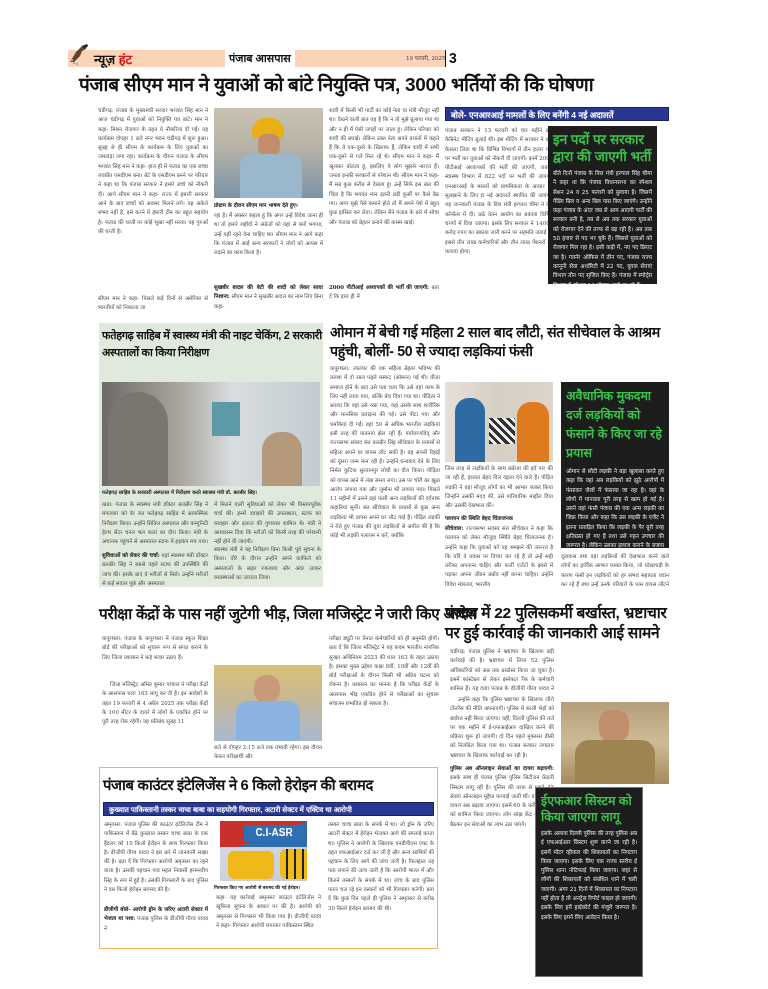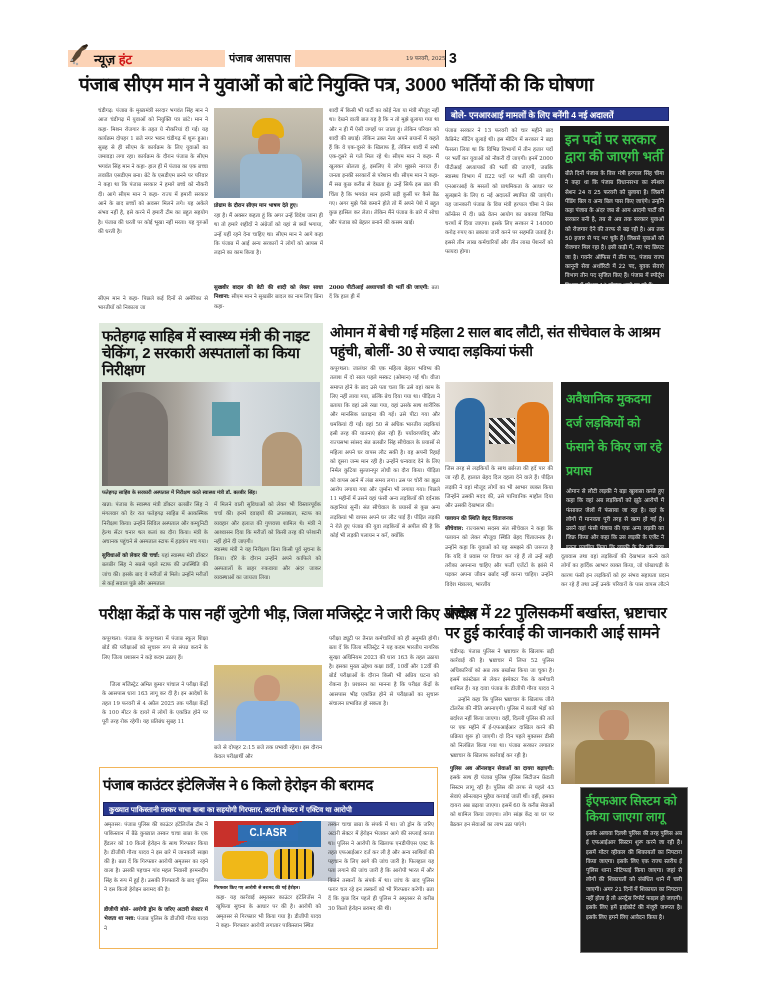--- a/index.html
+++ b/index.html
@@ -63,54 +63,54 @@
 <div class="abs caption" style="top:201px;left:214px;width:110px;">प्रोग्राम के दौरान सीएम मान भाषण देते हुए।</div>
 <div class="abs body-text" style="top:211px;left:214px;width:109px;height:68px;overflow:hidden;">रहा है। मैं अक्सर कहता हूं कि अगर उन्हें विदेश जाना ही था तो हमारे शहीदों ने अंग्रेजों को यहां से क्यों भगाया, उन्हें यहीं रहने देना चाहिए था। सीएम मान ने आगे कहा कि पंजाब में आई अन्य सरकारों ने लोगों को आपस में लड़ाने का काम किया है।</div>
 <div class="abs body-text" style="top:283px;left:214px;width:109px;"><b>सुखबीर बादल की बेटी की शादी को लेकर साधा निशाना:</b> <span>सीएम मान ने सुखबीर बादल का नाम लिए बिना कहा-</span></div>
 
 <div class="abs body-text" style="top:106px;left:329px;width:110px;height:174px;overflow:hidden;">शादी में किसी भी पार्टी का कोई नेता या मंत्री मौजूद नहीं था। देखने वाली बात यह है कि न तो मुझे बुलाया गया था और न ही मैं ऐसी जगहों पर जाता हूं। लेकिन परिवार को शादी की बधाई। लेकिन उक्त नेता अपने बयानों में कहते हैं कि वे एक-दूसरे के खिलाफ हैं, लेकिन शादी में सभी एक-दूसरे से गले मिल रहे थे। सीएम मान ने कहा- मैं खुलकर बोलता हूं, इसलिए ये लोग मुझसे नाराज हैं। जनता इनकी सरकारों से परेशान थी। सीएम मान ने कहा- मैं सब कुछ करीब से देखता हूं। उन्हें सिर्फ इस बात की चिंता है कि भगवंत मान इतनी बड़ी कुर्सी पर कैसे बैठ गए। अगर मुझे पैसे कमाने होते तो मैं अपने पेशे में बहुत कुछ हासिल कर लेता। लेकिन मैंने पंजाब के बारे में सोचा और पंजाब को बेहतर बनाने की कसम खाई।</div>
 <div class="abs body-text" style="top:283px;left:329px;width:110px;"><b>2000 पीटीआई अध्यापकों की भर्ती की जाएगी:</b> <span>बता दें कि हाल ही में</span></div>
 
 <div class="abs blue-bar" style="top:107px;left:445px;width:224px;height:14px;font-size:8.5px;line-height:10px;white-space:nowrap;overflow:hidden;">बोले- एनआरआई मामलों के लिए  बनेंगी 4 नई अदालतें</div>
 <div class="abs body-text" style="top:126px;left:445px;width:108px;height:168px;overflow:hidden;">पंजाब सरकार ने 13 फरवरी को चार महीने बाद कैबिनेट मीटिंग बुलाई थी। इस मीटिंग में सरकार ने बड़ा फैसला लिया था कि विभिन्न विभागों में तीन हजार पदों पर भर्ती कर युवाओं को नौकरी दी जाएगी। इनमें 2000 पीटीआई अध्यापकों की भर्ती की जाएगी, जबकि स्वास्थ्य विभाग में 822 पदों पर भर्ती की जाएगी। एनआरआई के मसलों को प्राथमिकता के आधार पर सुलझाने के लिए 6 नई अदालतें स्थापित की जाएंगी। यह जानकारी पंजाब के वित्त मंत्री हरपाल चीमा ने प्रेस कॉन्फ्रेंस में दी। छठे वेतन आयोग का बकाया विभिन्न चरणों में दिया जाएगा। इसके लिए सरकार ने 14000 करोड़ रुपए का बकाया जारी करने पर सहमति जताई है। इससे तीन लाख कर्मचारियों और तीन लाख पेंशनरों को फायदा होगा।</div>
 
-<div class="abs dark-box" style="top:126px;left:560px;width:109px;height:158px;overflow:hidden;">
+<div class="abs dark-box" style="top:126px;left:548px;width:109px;height:158px;overflow:hidden;">
   <div class="g">इन पदों पर सरकार द्वारा की जाएगी भर्ती</div>
   <div class="t">बीते दिनों पंजाब के वित्त मंत्री हरपाल सिंह चीमा ने कहा था कि पंजाब विधानसभा का स्पेशल सेशन 24 व 25 फरवरी को बुलाया है। जिसमें पेंडिंग बिल व अन्य बिल पास किए जाएंगे। उन्होंने कहा पंजाब के अंदर जब से आम आदमी पार्टी की सरकार बनी है, तब से अब तक सरकार युवाओं को रोजगार देने की तरफ से बढ़ रही है। अब तक 50 हजार से पद भर चुके हैं। जिससे युवाओं को रोजगार मिल रहा है। इसी कड़ी में, नए पद क्रिएट जा है। गवर्नर ऑफिस में तीन पद, पंजाब राज्य कानूनी सेवा अथॉरिटी में 22 पद, युवक सेवाएं विभाग तीन पद सृजित किए हैं। पंजाब में स्पोर्ट्स विभाग में स्पेशल 13 डॉक्टर भरने जा रहे हैं।</div>
 </div>
 
 <div class="abs green-panel" style="top:323px;left:99px;width:224px;height:264px;"></div>
-<div class="abs head" style="top:327px;left:102px;width:220px;font-size:15px;line-height:17px;">फतेहगढ़ साहिब में स्वास्थ्य मंत्री की नाइट चेकिंग, 2 सरकारी अस्पतालों का किया निरीक्षण</div>
+<div class="abs head" style="top:327px;left:102px;width:220px;font-size:11px;line-height:17px;">फतेहगढ़ साहिब में स्वास्थ्य मंत्री की नाइट चेकिंग, 2 सरकारी अस्पतालों का किया निरीक्षण</div>
 <div class="abs photo" style="top:382px;left:102px;width:218px;height:104px;background:linear-gradient(90deg,#6d6a66 0%,#a9a49c 35%,#d9dde0 60%,#c2ccd1 100%);">
   <div style="position:absolute;left:6px;top:10px;width:60px;height:94px;background:#7b7570;border-radius:30px 30px 0 0;"></div>
   <div style="position:absolute;left:160px;top:50px;width:40px;height:54px;background:#b49a7a;border-radius:18px 18px 0 0;"></div>
   <div style="position:absolute;left:110px;top:20px;width:28px;height:34px;background:#5d9aa8;"></div>
 </div>
 <div class="abs caption" style="top:489px;left:102px;width:220px;font-size:5px;">फतेहगढ़ साहिब के सरकारी अस्पताल में निरीक्षण करते स्वास्थ्य मंत्री डॉ. बलबीर सिंह।</div>
 <div class="abs body-text" style="top:500px;left:102px;width:106px;height:50px;overflow:hidden;">खन्ना: पंजाब के स्वास्थ्य मंत्री डॉक्टर बलबीर सिंह ने मंगलवार को देर रात फतेहगढ़ साहिब में आकस्मिक निरीक्षण किया। उन्होंने सिविल अस्पताल और कम्युनिटी हेल्थ सेंटर चनार थल कलां का दौरा किया। मंत्री के अचानक पहुंचने से अस्पताल स्टाफ में हड़कंप मच गया।</div>
 <div class="abs body-text" style="top:551px;left:102px;width:106px;height:36px;overflow:hidden;"><b>सुविधाओं को लेकर की चर्चा:</b> <span>यहां स्वास्थ्य मंत्री डॉक्टर बलबीर सिंह ने सबसे पहले स्टाफ की उपस्थिति की जांच की। इसके बाद वे मरीजों से मिले। उन्होंने मरीजों से कई सवाल पूछे और अस्पताल</span></div>
 <div class="abs body-text" style="top:500px;left:214px;width:107px;height:44px;overflow:hidden;">में मिलने वाली सुविधाओं को लेकर भी विस्तारपूर्वक चर्चा की। इनमें दवाइयों की उपलब्धता, स्टाफ का व्यवहार और इलाज की गुणवत्ता शामिल थे। मंत्री ने आश्वासन दिया कि मरीजों को किसी तरह की परेशानी नहीं होने दी जाएगी।</div>
 <div class="abs body-text" style="top:545px;left:214px;width:107px;height:42px;overflow:hidden;">स्वास्थ्य मंत्री ने यह निरीक्षण बिना किसी पूर्व सूचना के किया। दौरे के दौरान उन्होंने अपने काफिले को अस्पतालों के बाहर रुकवाया और अंदर जाकर व्यवस्थाओं का जायजा लिया।</div>
 
-<div class="abs head" style="top:323px;left:330px;width:340px;font-size:14.2px;line-height:19px;">ओमान में बेची गई महिला 2 साल बाद लौटी, संत सीचेवाल के आश्रम पहुंची, बोलीं- 30 से ज्यादा लड़कियां फंसी</div>
+<div class="abs head" style="top:323px;left:330px;width:340px;font-size:14.2px;line-height:19px;">ओमान में बेची गई महिला 2 साल बाद लौटी, संत सीचेवाल के आश्रम पहुंची, बोलीं- 50 से ज्यादा लड़कियां फंसी</div>
 <div class="abs body-text" style="top:364px;left:330px;width:110px;height:222px;overflow:hidden;">
   <span>कपूरथला: जालंधर की एक महिला बेहतर भविष्य की तलाश में दो साल पहले मस्कट (ओमान) गई थी। वीजा समाप्त होने के बाद उसे पता चला कि उसे वहां काम के लिए नहीं लाया गया, बल्कि बेच दिया गया था। पीड़िता ने बताया कि वहां उसे रखा गया, वहां उसके साथ शारीरिक और मानसिक प्रताड़ना की गई। उसे पीटा गया और धमकियां दी गईं। वहां 50 से अधिक भारतीय लड़कियां इसी तरह की यातनाएं झेल रही हैं। पर्यावरणविद् और राज्यसभा सांसद संत बलबीर सिंह सीचेवाल के प्रयासों से महिला अपने घर वापस लौट सकी है। वह अपनी रिहाई को दूसरा जन्म मान रही है। उन्होंने धन्यवाद देने के लिए निर्मल कुटिया सुल्तानपुर लोधी का दौरा किया।</span>
   <span>पीड़िता को वापस आने में लंबा समय लगा। उस पर चोरी का झूठा आरोप लगाया गया और जुर्माना भी लगाया गया। पिछले 11 महीनों में उसने वहां फंसी अन्य लड़कियों की दर्दनाक कहानियां सुनीं। संत सीचेवाल के प्रयासों से कुछ अन्य लड़कियां भी वापस अपने घर लौट पाई हैं। पीड़ित लड़की ने रोते हुए पंजाब की युवा लड़कियों से अपील की है कि कोई भी लड़की पलायन न करें, क्योंकि</span>
 </div>
 <div class="abs photo" style="top:382px;left:445px;width:108px;height:80px;background:linear-gradient(90deg,#e6e0d8 0%,#d6cfc4 50%,#ddd5c8 100%);">
   <div style="position:absolute;left:10px;top:16px;width:30px;height:64px;background:#2e6aa3;border-radius:14px 14px 0 0;"></div>
   <div style="position:absolute;left:44px;top:36px;width:26px;height:26px;background:repeating-linear-gradient(45deg,#333 0 3px,#eee 3px 6px);"></div>
   <div style="position:absolute;left:72px;top:20px;width:32px;height:60px;background:#e07a1f;border-radius:14px 14px 0 0;"></div>
 </div>
 <div class="abs body-text" style="top:464px;left:445px;width:108px;height:48px;overflow:hidden;">जिस तरह से लड़कियों के साथ बर्बरता की हदें पार की जा रही हैं, हालात बेहद दिल दहला देने वाले हैं। पीड़ित लड़की ने वहां मौजूद लोगों का भी आभार व्यक्त किया जिन्होंने उसकी मदद की, उसे पारिवारिक माहौल दिया और उसकी देखभाल की।</div>
 <div class="abs body-text" style="top:514px;left:445px;width:108px;font-weight:bold;color:#222;">पलायन की स्थिति बेहद चिंताजनक</div>
 <div class="abs body-text" style="top:524px;left:445px;width:108px;height:66px;overflow:hidden;"><b>सीचेवाल:</b> <span>राज्यसभा सदस्य संत सीचेवाल ने कहा कि पलायन को लेकर मौजूदा स्थिति बेहद चिंताजनक है। उन्होंने कहा कि युवाओं को यह समझने की जरूरत है कि यदि वे प्रवास पर विचार कर रहे हैं तो उन्हें सही तरीका अपनाना चाहिए और फर्जी एजेंटों के झांसे में पड़कर अपना जीवन बर्बाद नहीं करना चाहिए। उन्होंने विदेश मंत्रालय, भारतीय</span></div>
 
 <div class="abs dark-box" style="top:382px;left:561px;width:108px;height:166px;overflow:hidden;">
-  <div class="g" style="font-size:12.5px;line-height:24px;">अवैधानिक मुकदमा दर्ज लड़कियों को फंसाने के किए जा रहे प्रयास</div>
+  <div class="g" style="font-size:12.5px;line-height:19px;">अवैधानिक मुकदमा दर्ज लड़कियों को फंसाने के किए जा रहे प्रयास</div>
   <div class="t">ओमान से लौटी लड़की ने बड़ा खुलासा करते हुए कहा कि वहां अब लड़कियों को झूठे आरोपों में फंसाकर जेलों में फंसाया जा रहा है। वहां के लोगों में मानवता पूरी तरह से खत्म हो गई है। उसने वहां फंसी पंजाब की एक अन्य लड़की का जिक्र किया और कहा कि उस लड़की के एजेंट ने इतना प्रताड़ित किया कि लड़की के पैर बुरी तरह क्षतिग्रस्त हो गए हैं तथा उसे गहन उपचार की जरूरत है। लेकिन उसका इलाज कराने के बजाय उसके एजेंट ने चोरी के आरोप में जेल भेज दिया।</div>
 </div>
 <div class="abs body-text" style="top:552px;left:561px;width:108px;height:38px;overflow:hidden;">दूतावास तथा वहां लड़कियों की देखभाल करने वाले लोगों का हार्दिक आभार व्यक्त किया, जो धोखाधड़ी के कारण फंसी इन लड़कियों को हर संभव सहायता प्रदान कर रहे हैं तथा उन्हें उनके परिवारों के पास वापस लौटने में मदद कर रहे हैं।</div>
 
 <div class="abs head" style="top:604px;left:99px;width:340px;font-size:15.3px;line-height:20px;white-space:nowrap;">परीक्षा केंद्रों के पास नहीं जुटेगी भीड़, जिला मजिस्ट्रेट ने जारी किए आदेश</div>
 <div class="abs body-text" style="top:634px;left:102px;width:106px;height:46px;overflow:hidden;">कपूरथला: पंजाब के कपूरथला में पंजाब स्कूल शिक्षा बोर्ड की परीक्षाओं को सुचारू रूप से संपन्न कराने के लिए जिला प्रशासन ने कड़े कदम उठाए हैं।</div>
 <div class="abs body-text" style="top:680px;left:102px;width:106px;height:74px;overflow:hidden;text-indent:8px;">जिला मजिस्ट्रेट अमित कुमार पांचाल ने परीक्षा केंद्रों के आसपास धारा 163 लागू कर दी है। इन आदेशों के तहत 19 फरवरी से 4 अप्रैल 2025 तक परीक्षा केंद्रों के 100 मीटर के दायरे में लोगों के एकत्रित होने पर पूरी तरह रोक रहेगी। यह प्रतिबंध सुबह 11</div>
 <div class="abs photo" style="top:665px;left:214px;width:108px;height:76px;background:linear-gradient(180deg,#d8c07a 0%,#c9b892 40%,#a9b8cf 100%);">
   <div style="position:absolute;left:40px;top:10px;width:26px;height:28px;background:#c99a7a;border-radius:12px;"></div>
   <div style="position:absolute;left:22px;top:36px;width:64px;height:40px;background:#8cb3e0;border-radius:12px 12px 0 0;"></div>
@@ -119,31 +119,31 @@
 <div class="abs body-text" style="top:634px;left:329px;width:110px;height:120px;overflow:hidden;">परीक्षा ड्यूटी पर तैनात कर्मचारियों को ही अनुमति होगी। बता दें कि जिला मजिस्ट्रेट ने यह कदम भारतीय नागरिक सुरक्षा अधिनियम 2023 की धारा 163 के तहत उठाया है। इसका मुख्य उद्देश्य कक्षा 8वीं, 10वीं और 12वीं की बोर्ड परीक्षाओं के दौरान किसी भी अप्रिय घटना को रोकना है। प्रशासन का मानना है कि परीक्षा केंद्रों के आसपास भीड़ एकत्रित होने से परीक्षाओं का सुचारू संचालन प्रभावित हो सकता है।</div>
 
 <div class="abs head" style="top:603px;left:445px;width:226px;font-size:15.5px;line-height:20px;">पंजाब में 22 पुलिसकर्मी बर्खास्त, भ्रष्टाचार पर हुई कार्रवाई की जानकारी आई सामने</div>
 <div class="abs body-text" style="top:647px;left:450px;width:104px;height:47px;overflow:hidden;">चंडीगढ़: पंजाब पुलिस ने भ्रष्टाचार के खिलाफ बड़ी कार्रवाई की है। भ्रष्टाचार में लिप्त 52 पुलिस अधिकारियों को अब तक बर्खास्त किया जा चुका है। इसमें कांस्टेबल से लेकर इंस्पेक्टर रैंक के कर्मचारी शामिल हैं। यह दावा पंजाब के डीजीपी गौरव यादव ने प्रेस कॉन्फ्रेंस में किया है।</div>
 <div class="abs body-text" style="top:695px;left:450px;width:104px;height:67px;overflow:hidden;text-indent:8px;">उन्होंने कहा कि पुलिस भ्रष्टाचार के खिलाफ जीरो टॉलरेंस की नीति अपनाएगी। पुलिस में काली भेड़ों को बर्दाश्त नहीं किया जाएगा। वहीं, दिल्ली पुलिस की तर्ज पर एक महीने में ई-एफआईआर दाखिल करने की प्रक्रिया शुरू हो जाएगी। दो दिन पहले मुक्तसर डीसी को निलंबित किया गया था। पंजाब सरकार लगातार भ्रष्टाचार के खिलाफ कार्रवाई कर रही है।</div>
 <div class="abs body-text" style="top:764px;left:450px;width:104px;height:90px;overflow:hidden;"><b>पुलिस अब ऑनलाइन सेवाओं का दायरा बढ़ाएगी:</b> <span>इसके साथ ही पंजाब पुलिस पुलिस सिटीजन फ्रेंडली सिस्टम लागू रही है। पुलिस की तरफ से पहले 43 सेवाएं ऑनलाइन मुहैया करवाई जाती थीं। वहीं, इसका दायरा अब बढ़ाया जाएगा। इसमें 60 के करीब सेवाओं को शामिल किया जाएगा। लोग सांझ केंद्र या घर पर बैठकर इन सेवाओं का लाभ उठा पाएंगे।</span></div>
 <div class="abs photo" style="top:702px;left:561px;width:108px;height:82px;background:linear-gradient(180deg,#b59e7a 0%,#cdbb98 50%,#a58a5c 100%);">
   <div style="position:absolute;left:38px;top:8px;width:30px;height:32px;background:#c08e6b;border-radius:12px;"></div>
   <div style="position:absolute;left:14px;top:38px;width:80px;height:44px;background:#9e8450;border-radius:14px 14px 0 0;"></div>
 </div>
-<div class="abs dark-box" style="top:787px;left:580px;width:108px;height:166px;overflow:hidden;border:1px solid #777;">
+<div class="abs dark-box" style="top:787px;left:535px;width:108px;height:190px;overflow:hidden;border:1px solid #777;">
   <div class="g" style="font-size:12.5px;line-height:16px;">ईएफआर सिस्टम को किया जाएगा लागू</div>
   <div class="t">इसके अलावा दिल्ली पुलिस की तरह पुलिस अब ई एफआईआर सिस्टम शुरू करने जा रही है। इसमें मोटर व्हीकल की शिकायतों का निपटारा किया जाएगा। इसके लिए एक राज्य स्तरीय ई पुलिस थाना नोटिफाई किया जाएगा। जहां से लोगों की शिकायतों को संबंधित थाने में चली जाएगी। अगर 21 दिनों में शिकायत का निपटारा नहीं होता है तो अनट्रेस रिपोर्ट फाइल हो जाएगी। इसके लिए हमें हाईकोर्ट की मंजूरी जरूरत है। इसके लिए हमने लिए आवेदन किया है।</div>
 </div>
 
 <div class="abs orange-frame" style="top:767px;left:99px;width:339px;height:182px;"></div>
 <div class="abs head" style="top:775px;left:103px;width:332px;font-size:14.8px;line-height:20px;white-space:nowrap;">पंजाब काउंटर इंटेलिजेंस ने 6 किलो हेरोइन की बरामद</div>
 <div class="abs blue-bar" style="top:802px;left:103px;width:331px;height:14px;font-size:7.2px;line-height:9px;white-space:nowrap;overflow:hidden;">कुख्यात पाकिस्तानी तस्कर चाचा बाबा का सहयोगी गिरफ्तार, अटारी सेक्टर में एक्टिव था आरोपी</div>
 <div class="abs body-text" style="top:820px;left:104px;width:104px;height:86px;overflow:hidden;">अमृतसर: पंजाब पुलिस की काउंटर इंटेलिजेंस टीम ने पाकिस्तान में बैठे कुख्यात तस्कर चाचा बाबा के एक हैंडलर को 10 किलो हेरोइन के साथ गिरफ्तार किया है। डीजीपी गौरव यादव ने इस बारे में जानकारी साझा की है। बता दें कि गिरफ्तार आरोपी अमृतसर का रहने वाला है। उसकी पहचान गांव महल निवासी हरमनदीप सिंह के रूप में हुई है। उसकी गिरफ्तारी के बाद पुलिस ने दस किलो हेरोइन बरामद की है।</div>
 <div class="abs body-text" style="top:905px;left:104px;width:104px;height:40px;overflow:hidden;"><b>डीजीपी बोले- आरोपी ड्रोन के जरिए अटारी सेक्टर में भेजता था नशा:</b> <span>पंजाब पुलिस के डीजीपी गौरव यादव ने</span></div>
-<div class="abs photo" style="top:821px;left:214px;width:122px;height:60px;background:linear-gradient(160deg,#d8dde6 0%,#c6ccd6 100%);">
+<div class="abs photo" style="top:821px;left:220px;width:87px;height:60px;background:linear-gradient(160deg,#d8dde6 0%,#c6ccd6 100%);">
   <div style="position:absolute;left:0;top:0;width:107px;height:26px;background:linear-gradient(160deg,#c8312b 50%,#2d6fae 50%);"></div>
   <div style="position:absolute;left:24px;top:4px;width:60px;height:16px;background:#2f6fb3;color:#fff;font:bold 10px 'Liberation Sans',sans-serif;text-align:center;line-height:16px;">C.I-ASR</div>
   <div style="position:absolute;left:8px;top:30px;width:46px;height:28px;background:#f0b818;border-radius:6px;"></div>
   <div style="position:absolute;left:60px;top:28px;width:40px;height:30px;background:repeating-linear-gradient(90deg,#f0b818 0 6px,#222 6px 8px);border-radius:6px;"></div>
 </div>
 <div class="abs caption" style="top:884px;left:214px;width:108px;font-size:4.6px;">गिरफ्तार किए गए आरोपी से बरामद की गई हेरोइन।</div>
 <div class="abs body-text" style="top:893px;left:216px;width:105px;height:52px;overflow:hidden;">कहा- यह कार्रवाई अमृतसर काउंटर इंटेलिजेंस ने खुफिया सूचना के आधार पर की है। आरोपी को अमृतसर से गिरफ्तार भी किया गया है। डीजीपी यादव ने कहा- गिरफ्तार आरोपी लगातार पाकिस्तान स्थित</div>
 <div class="abs body-text" style="top:820px;left:328px;width:106px;height:126px;overflow:hidden;">तस्कर चाचा बाबा के संपर्क में था। जो ड्रोन के जरिए अटारी सेक्टर में हेरोइन भेजकर आगे की सप्लाई करता था। पुलिस ने आरोपी के खिलाफ एनडीपीएस एक्ट के तहत एफआईआर दर्ज कर ली है और अन्य साथियों की पहचान के लिए आगे की जांच जारी है। फिलहाल यह पता लगाने की जांच जारी है कि आरोपी भारत में और कितने तस्करों के संपर्क में था। जांच के बाद पुलिस फरार चल रहे इन तस्करों को भी गिरफ्तार करेगी। बता दें कि कुछ दिन पहले ही पुलिस ने अमृतसर से करीब 30 किलो हेरोइन बरामद की थी।</div>
 
 </body></html>

